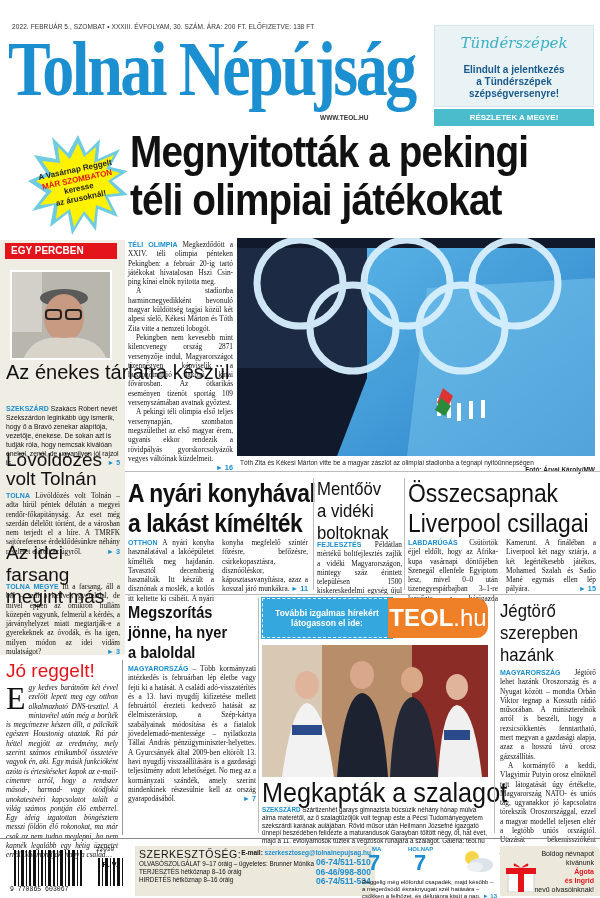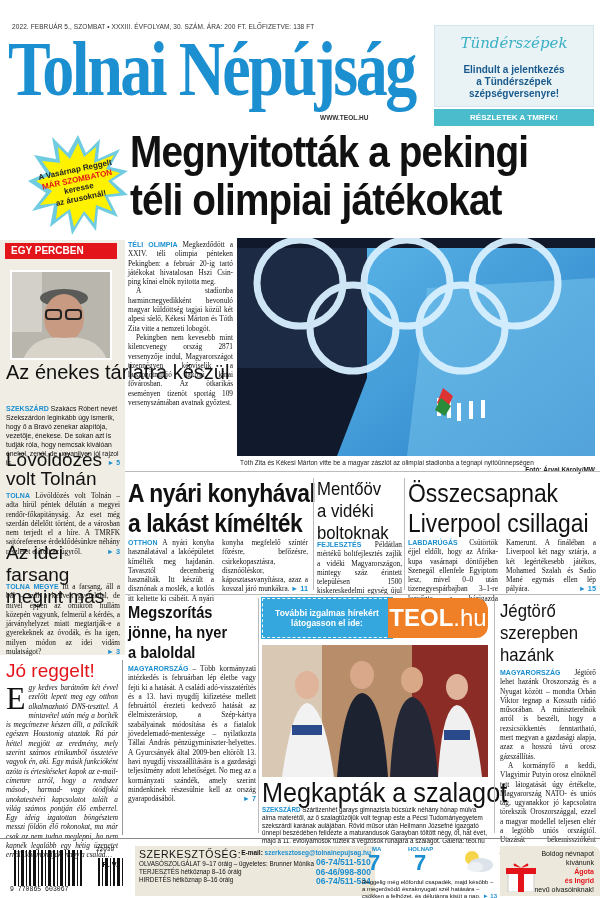--- a/index.html
+++ b/index.html
@@ -69,21 +69,21 @@
 
 <div class="abs promo sans">
   <div class="promo-box">
     <div class="promo-logo">Tündérszépek</div>
     <div class="promo-text cond">
       <div>Elindult a jelentkezés</div>
       <div>a Tündérszépek</div>
       <div>szépségversenyre!</div>
     </div>
   </div>
-  <div class="promo-btn">RÉSZLETEK A TMRFK!</div>
+  <div class="promo-btn">RÉSZLETEK A MEGYE!</div>
 </div>
 
 <div class="abs starburst sans">
   <svg width="100" height="100" viewBox="0 0 100 100">
     <polygon fill="#6fcbe0" points="50,0 58,18 72,4 70,24 92,14 82,32 100,36 84,46 100,60 80,62 90,82 70,74 68,96 56,80 44,100 40,78 22,92 26,70 4,76 18,58 0,46 18,38 6,20 28,24 24,2 40,18"></polygon>
     <polygon fill="#fff200" points="50,8 56,22 68,12 66,28 86,20 78,34 92,38 80,46 92,58 76,60 84,76 68,70 66,88 56,76 46,92 42,74 28,84 30,68 12,70 24,56 8,46 24,40 14,26 32,28 30,12 42,24"></polygon>
   </svg>
   <div class="star-text cond">
     <div>A Vasárnap Reggelt</div>
     <div class="red">MÁR SZOMBATON</div>
@@ -137,20 +137,21 @@
   <span class="dropcap">E</span>
   <span>gy kedves barátnőm két évvel ezelőtt lepett meg egy otthon alkalmazható DNS-teszttel. A mintavétel után még a boríték is megcímezve készen állt, a pálcikák egészen Houstonig utaztak. Rá pár héttel megjött az eredmény, mely szerint számos etnikumból összetéve vagyok én, aki. Egy másik funkcióként azóta is értesítéseket kapok az e-mail-címemre arról, hogy a rendszer másod-, harmad- vagy ötödfokú unokatestvéri kapcsolatot talált a világ számos pontján élő emberrel. Egy ideig izgatottan böngésztem messzi földön élő rokonokat, ma már csak az nem tudna meglepni, ha nem kapnék legalább egy hétig üzenetet erről. Mit mondjak, nagy a család…</span>
   <b class="sans" style="float:right;font-style:normal">R. V.</b>
 </div>
 <div class="abs vrule" style="left:122px;top:660px;height:175px;background:#999"></div>
 
 <div class="abs body7 olimpia-text">
   <p><span class="blue-kw">TÉLI OLIMPIA</span> <span>Megkezdődött a XXIV. téli olimpia pénteken Pekingben: a február 20-ig tartó játékokat hivatalosan Hszi Csin-ping kínai elnök nyitotta meg.</span></p>
   <p style="text-indent:8px">A stadionba harmincnegyedikként bevonuló magyar küldöttség tagjai közül két alpesi síelő, Kékesi Márton és Tóth Zita vitte a nemzeti lobogót.</p>
   <p style="text-indent:8px">Pekingben nem kevesebb mint kilencvenegy ország 2871 versenyzője indul, Magyarországot tizennégyen képviselik a huszonötmillió lakosú kínai fővárosban. Az ötkarikás eseményen tizenöt sportág 109 versenyszámában avatnak győztest.</p>
+  <p style="text-indent:8px"><span>A pekingi téli olimpia első teljes versenynapján, szombaton megszülethet az első magyar érem, ugyanis ekkor rendezik a rövidpályás gyorskorcsolyázók vegyes váltóinak küzdelmeit.</span> <span class="ref">► 16</span></p>
 </div>
 
 <div class="abs olimpia-photo">
   <svg width="358" height="218" viewBox="0 0 358 218">
     <defs>
       <linearGradient id="ice" x1="0" y1="0" x2="1" y2="1">
         <stop offset="0" stop-color="#5ab4e6"></stop>
           <stop offset="1" stop-color="#2a7fc8"></stop>
       </linearGradient>
     </defs>

